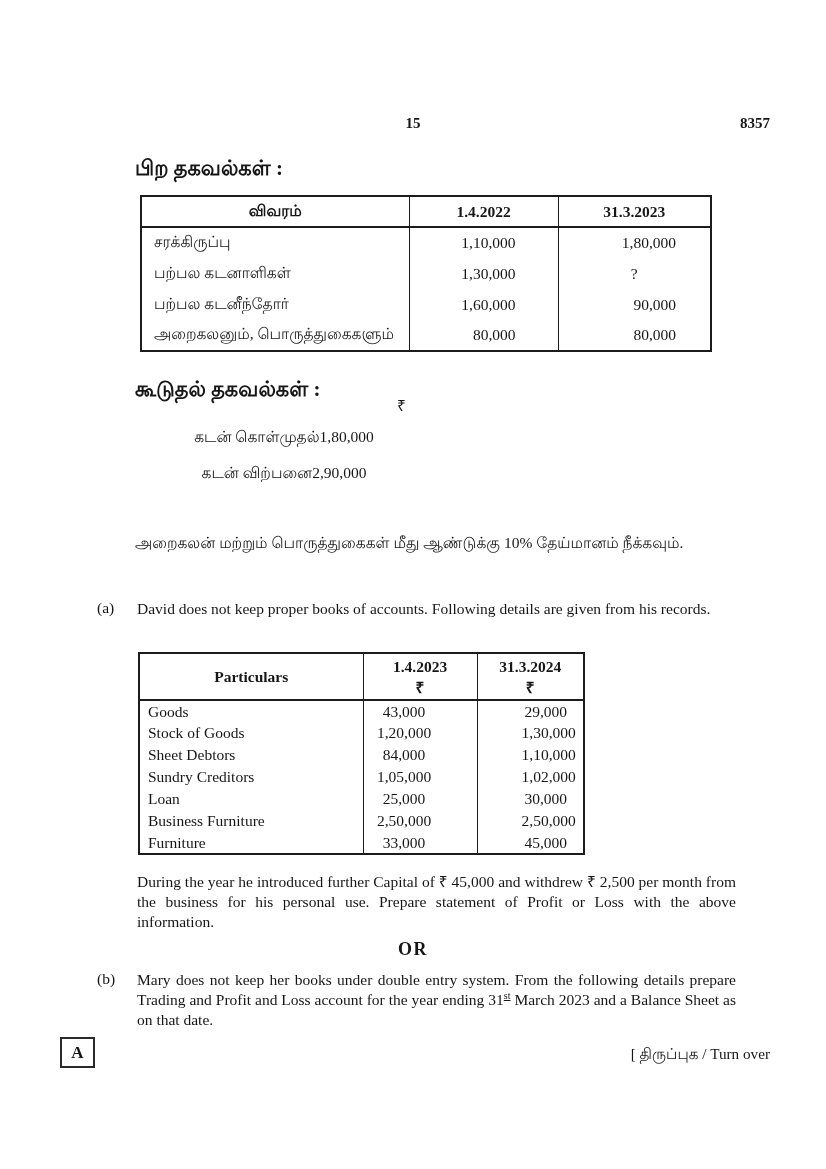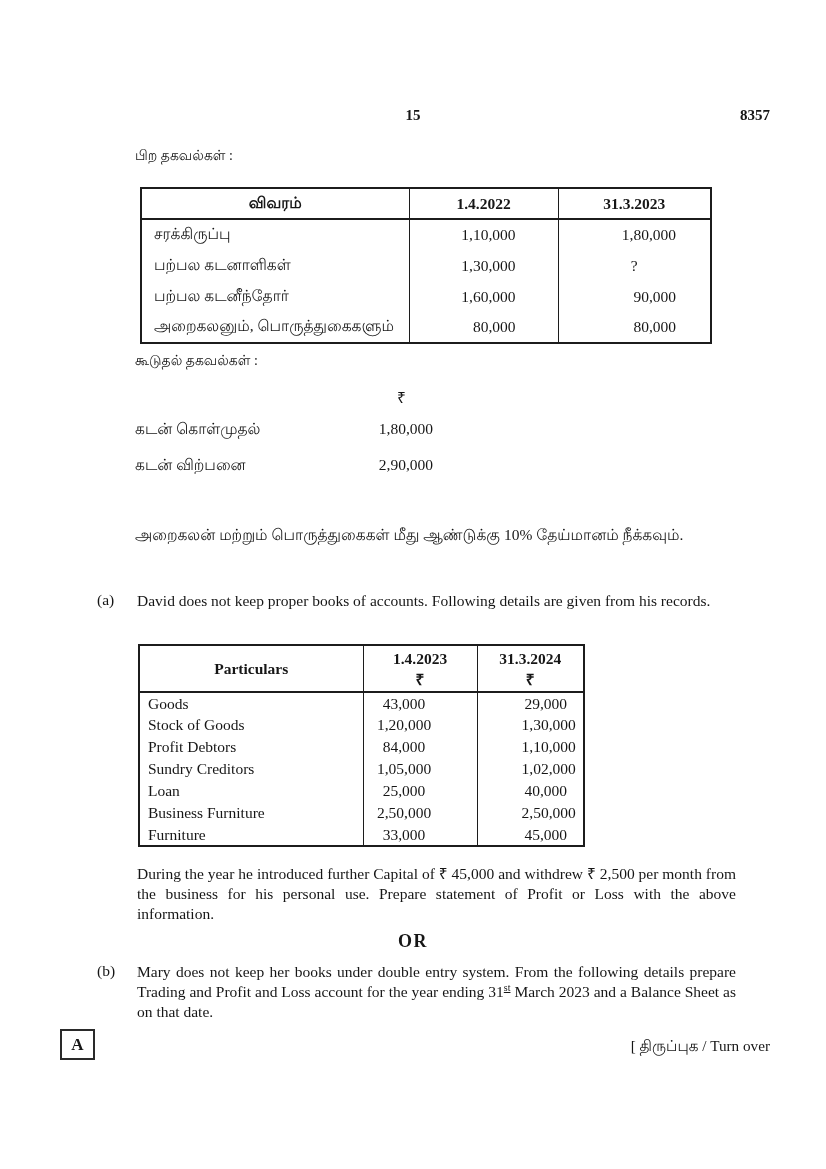--- a/index.html
+++ b/index.html
@@ -1,45 +1,45 @@
 <!DOCTYPE html>
 <html><head>
 <meta charset="utf-8">
 <style>
   * { margin:0; padding:0; box-sizing:border-box; }
   html,body { background:#ffffff; }
   .page {
-    position:relative; width:826px; height:1094px; margin:0 auto;
+    position:relative; width:826px; height:1094px; margin:8px auto;
     background:#ffffff; color:#161616;
     font-family:"Liberation Serif", serif; overflow:hidden;
   }
   .abs { position:absolute; }
 
   
   .page-number { left:0; top:107px; width:100%; text-align:center; font-size:15px; font-weight:bold; }
   .paper-code  { right:56px; top:107px; font-size:15px; font-weight:bold; }
 
   
-  .h-tamil { left:135px; font-size:14px; font-weight:normal; }
+  .h-tamil { left:135px; font-size:21px; font-weight:bold; }
 
   
   table { border-collapse:collapse; table-layout:fixed; }
   .t1 { left:140px; top:187px; width:570px; border:2px solid #1c1c1c; }
   .t1 th { height:31px; font-size:15.5px; text-align:center; vertical-align:middle;
            border:1px solid #1c1c1c; border-bottom:2px solid #1c1c1c; }
   .t1 td { height:31px; font-size:15.5px; vertical-align:middle;
            border-left:1px solid #1c1c1c; border-right:1px solid #1c1c1c; }
   .t1 td.lbl { padding-left:12px; }
   .t1 td.num1 { text-align:right; padding-right:42px; }
   .t1 td.num2 { text-align:right; padding-right:34px; }
   .t1 td.center { text-align:center; padding-right:0; }
 
   
   .rupee-head { left:397px; top:386px; font-size:15.5px; }
-  .info-row { left:135px; width:298px; display:flex; justify-content:space-between; font-size:15.5px; }
+  .info-row { left:135px; width:298px; display:flex; justify-content:center; font-size:15.5px; }
 
   .note { left:135px; top:526px; width:640px; font-size:15.5px; }
 
   
   .q-label { left:97px; font-size:15.5px; }
   .para { left:137px; width:599px; font-size:15.5px; line-height:20px; text-align:justify; }
   sup { font-size:10px; line-height:0;text-decoration:underline; }
 
   
   .t2 { left:138px; top:644px; width:445px; border:2px solid #1c1c1c; }
@@ -103,21 +103,21 @@
         <td class="num2">90,000</td>
       </tr>
       <tr>
         <td class="lbl">அறைகலனும், பொருத்துகைகளும்</td>
         <td class="num1">80,000</td>
         <td class="num2">80,000</td>
       </tr>
     </tbody>
   </table>
 
-  <div class="abs h-tamil" style="top:353px;">கூடுதல் தகவல்கள் :</div>
+  <div class="abs h-tamil" style="top:369px;">கூடுதல் தகவல்கள் :</div>
 
   <div class="abs rupee-head">₹</div>
 
   <div class="abs info-row" style="top:420px;">
     <span>கடன் கொள்முதல்</span>
     <span>1,80,000</span>
   </div>
   <div class="abs info-row" style="top:456px;">
     <span>கடன் விற்பனை</span>
     <span>2,90,000</span>
@@ -152,33 +152,33 @@
         <td class="lbl">Goods</td>
         <td class="num1">43,000</td>
         <td class="num2">29,000</td>
       </tr>
       <tr>
         <td class="lbl">Stock of Goods</td>
         <td class="num1">1,20,000</td>
         <td class="num2">1,30,000</td>
       </tr>
       <tr>
-        <td class="lbl">Profit Debtors</td>
+        <td class="lbl">Sheet Debtors</td>
         <td class="num1">84,000</td>
         <td class="num2">1,10,000</td>
       </tr>
       <tr>
         <td class="lbl">Sundry Creditors</td>
         <td class="num1">1,05,000</td>
         <td class="num2">1,02,000</td>
       </tr>
       <tr>
         <td class="lbl">Loan</td>
         <td class="num1">25,000</td>
-        <td class="num2">40,000</td>
+        <td class="num2">30,000</td>
       </tr>
       <tr>
         <td class="lbl">Business Furniture</td>
         <td class="num1">2,50,000</td>
         <td class="num2">2,50,000</td>
       </tr>
       <tr>
         <td class="lbl">Furniture</td>
         <td class="num1">33,000</td>
         <td class="num2">45,000</td>

